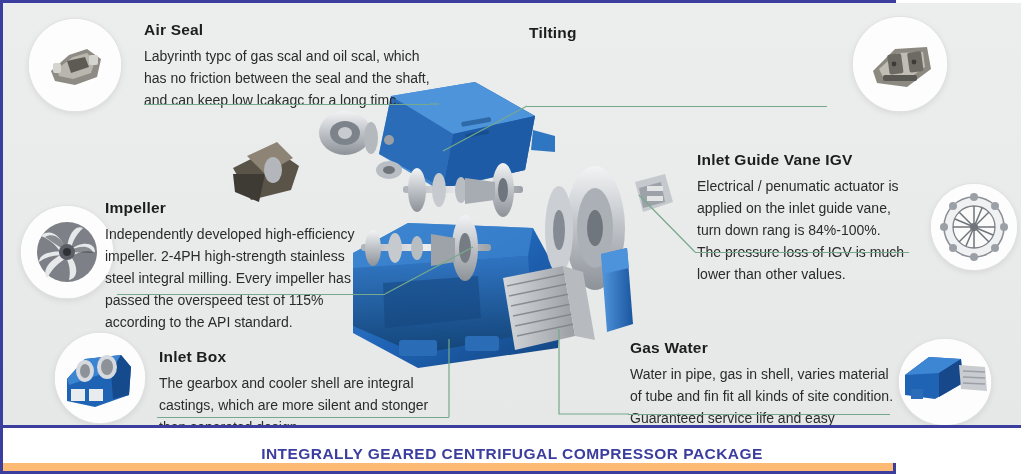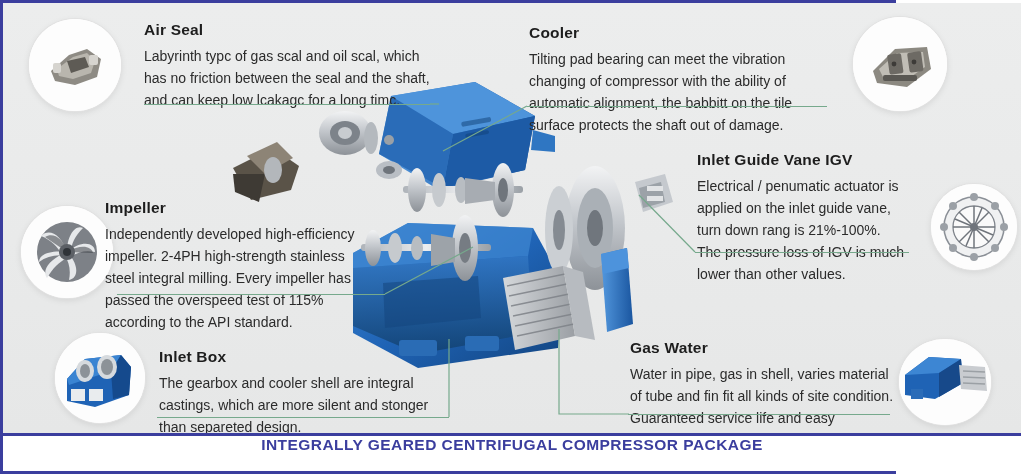--- a/index.html
+++ b/index.html
@@ -41,25 +41,25 @@
   .thumb {
     position: absolute; border-radius: 50%;
     background: #fdfdfd;
     box-shadow: 0 0 0 1px #e2e2e2, 0 2px 7px rgba(0,0,0,.10);
     overflow: hidden;
   }
   .thumb svg { display: block; width: 100%; height: 100%; }
 
   
   .banner {
-    position: absolute; left: 0; bottom: 0;
+    position: absolute; left: 0; bottom: 8px;
     width: 1018px; height: 38px;
     background: #ffffff;
     border-top: 3px solid #3b3e9e;
-    display: flex; align-items: flex-start; justify-content: center;
+    display: flex; align-items: flex-end; justify-content: center;
   }
   .banner .text {
     font-size: 15.5px; font-weight: bold; color: #3b3e9e;
     letter-spacing: .45px;
   }
 
   .machine { position: absolute; left: 200px; top: 75px; width: 470px; height: 290px; }
   .machine svg { display: block; }
 </style>
 </head>
@@ -315,40 +315,39 @@
     <div class="callout" style="left:141px; top:18px; width:290px;">
       <div class="title">Air Seal</div>
       <div class="body">Labyrinth typc of gas scal and oil scal, which has no friction between the seal and the shaft, and can keep low lcakagc for a long timc.</div>
     </div>
     <div class="rule" style="left:141px; top:101px; width:286px;"></div>
     <svg class="leader" style="left:120px; top:95px; width:320px; height:45px;">
       <path d="M307 6 L316 6" stroke="#76a98c" stroke-width="1.2" fill="none"></path>
     </svg>
 
     <div class="callout" style="left:526px; top:21px; width:300px;">
-      <div class="title">Cooler</div>
-      <div class="body">Tilting pad bearing can meet the vibration changing of compressor with the ability of automatic alignment, the babbitt on the tile surface protects the shaft out of damage.</div>
+      <div class="title">Tilting</div>
     </div>
     <div class="rule" style="left:524px; top:103px; width:300px;"></div>
     <svg class="leader" style="left:430px; top:96px; width:110px; height:60px;">
       <path d="M94 7 L10 52" stroke="#76a98c" stroke-width="1.2" fill="none"></path>
     </svg>
 
     <div class="callout" style="left:102px; top:196px; width:270px;">
       <div class="title">Impeller</div>
       <div class="body">Independently developed high-efficiency impeller. 2-4PH high-strength stainless steel integral milling. Every impeller has passed the overspeed test of 115% according to the API standard.</div>
     </div>
     <div class="rule" style="left:114px; top:291px; width:268px;"></div>
     <svg class="leader" style="left:378px; top:230px; width:110px; height:66px;">
       <path d="M4 61 L92 14" stroke="#76a98c" stroke-width="1.2" fill="none"></path>
     </svg>
 
     <div class="callout" style="left:694px; top:148px; width:210px;">
       <div class="title">Inlet Guide Vane IGV</div>
-      <div class="body">Electrical / penumatic actuator is applied on the inlet guide vane, turn down rang is 21%-100%. The pressure loss of IGV is much lower than other values.</div>
+      <div class="body">Electrical / penumatic actuator is applied on the inlet guide vane, turn down rang is 84%-100%. The pressure loss of IGV is much lower than other values.</div>
     </div>
     <div class="rule" style="left:692px; top:249px; width:214px;"></div>
     <svg class="leader" style="left:630px; top:186px; width:80px; height:70px;">
       <path d="M62 63 L6 6" stroke="#76a98c" stroke-width="1.2" fill="none"></path>
     </svg>
 
     <div class="callout" style="left:156px; top:345px; width:290px;">
       <div class="title">Inlet Box</div>
       <div class="body">The gearbox and cooler shell are integral castings, which are more silent and stonger than separeted design.</div>
     </div>

